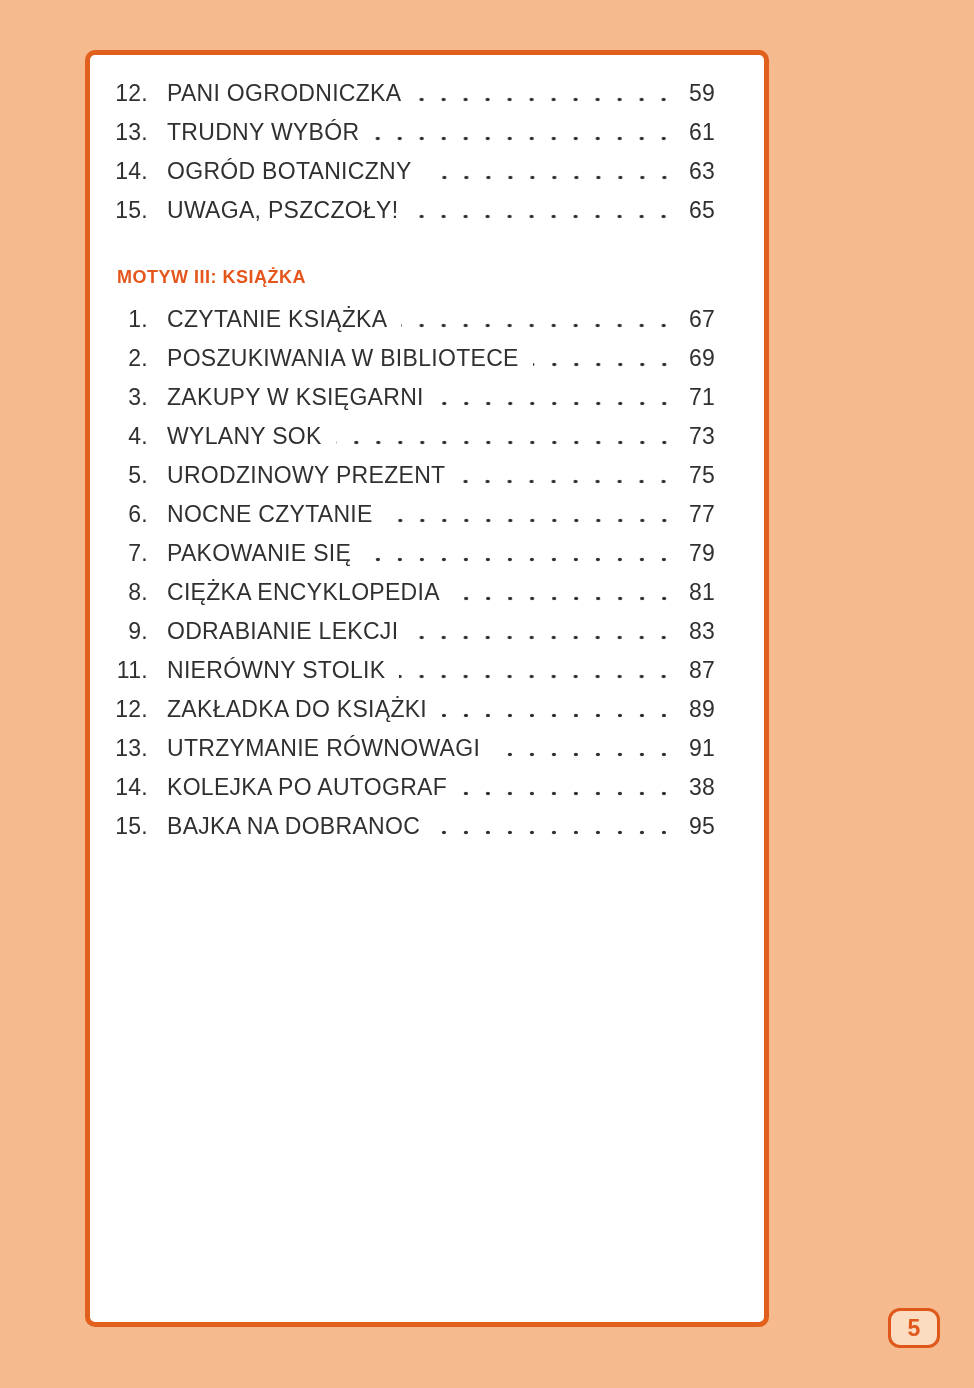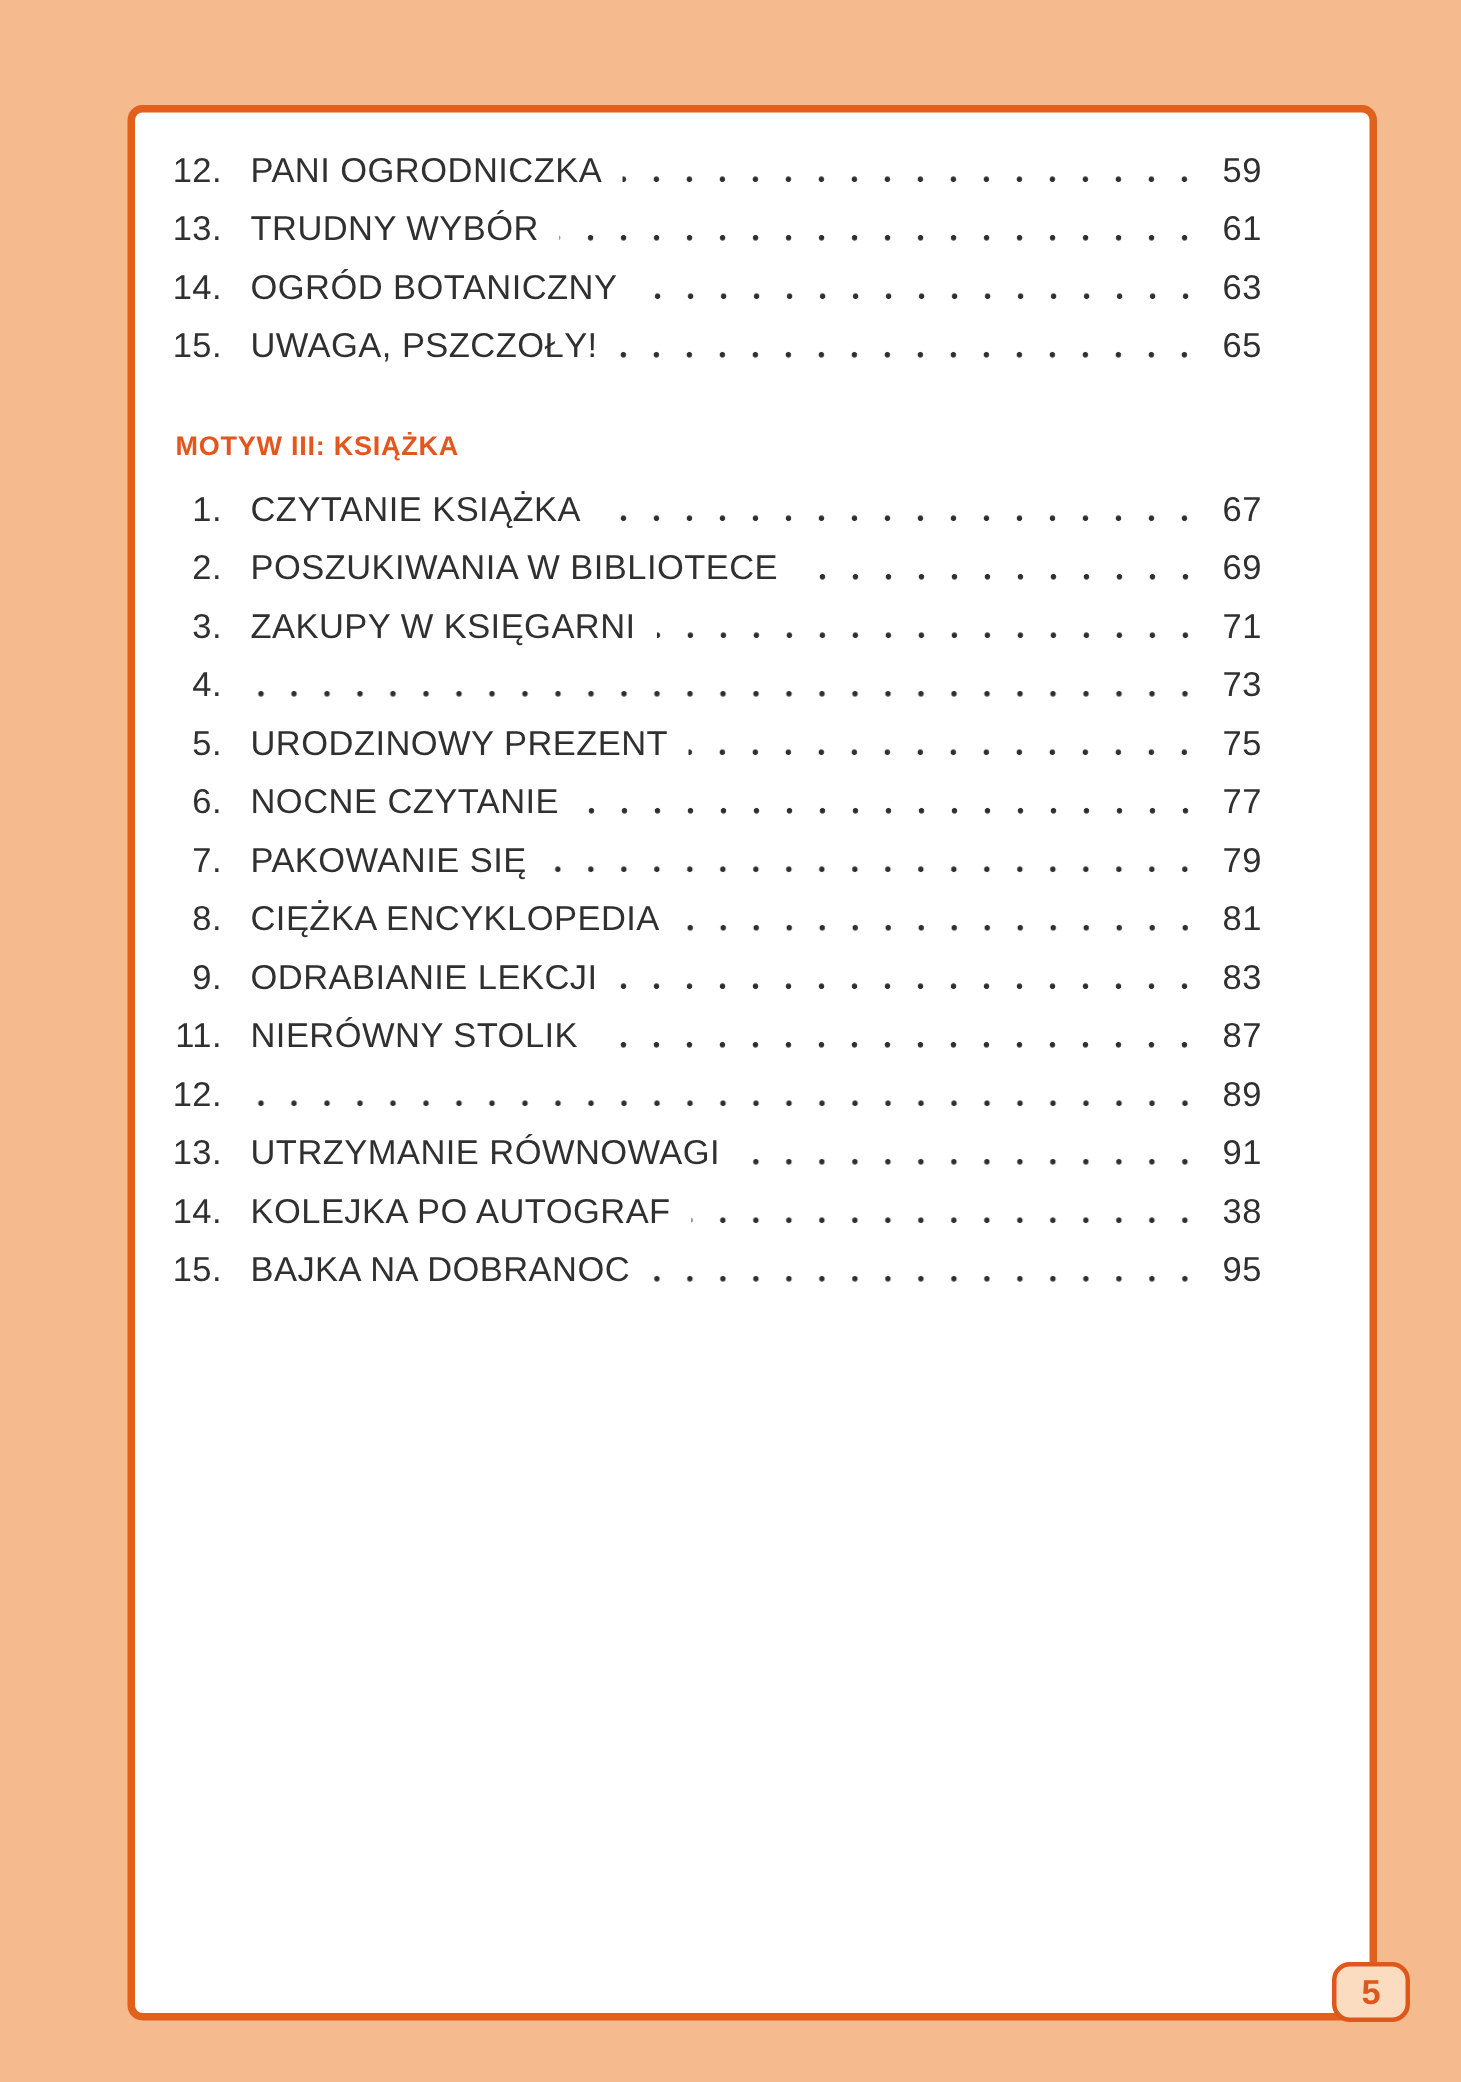--- a/index.html
+++ b/index.html
@@ -10,28 +10,28 @@
     width: 974px;
     height: 1388px;
     background: #f6ba8f;
     position: relative;
     font-family: "Liberation Sans", sans-serif;
     overflow: hidden;
   }
   .content-box {
     position: absolute;
     left: 85px;
-    top: 70px;
-    width: 833px;
+    top: 50px;
+    width: 684px;
     height: 1277px;
     box-sizing: border-box;
     background: #ffffff;
     border: 5px solid #e0601c;
     border-radius: 10px;
-    padding: 19px 66px 0 0;
+    padding: 19px 43px 0 0;
     overflow: hidden;
   }
   .toc-row {
     display: flex;
     align-items: flex-start;
     line-height: 39px;
     font-size: 23px;
     color: #303030;
     letter-spacing: 0.3px;
     white-space: nowrap;
@@ -134,20 +134,21 @@
       <span class="pagenum">69</span>
     </div>
     <div class="toc-row">
       <span class="num">3.</span>
       <span class="title">ZAKUPY W KSIĘGARNI</span>
       <span class="leader"></span>
       <span class="pagenum">71</span>
     </div>
     <div class="toc-row">
       <span class="num">4.</span>
+      <span class="title">WYLANY SOK</span>
       <span class="leader"></span>
       <span class="pagenum">73</span>
     </div>
     <div class="toc-row">
       <span class="num">5.</span>
       <span class="title">URODZINOWY PREZENT</span>
       <span class="leader"></span>
       <span class="pagenum">75</span>
     </div>
     <div class="toc-row">
@@ -175,20 +176,21 @@
       <span class="pagenum">83</span>
     </div>
     <div class="toc-row">
       <span class="num">11.</span>
       <span class="title">NIERÓWNY STOLIK</span>
       <span class="leader"></span>
       <span class="pagenum">87</span>
     </div>
     <div class="toc-row">
       <span class="num">12.</span>
+      <span class="title">ZAKŁADKA DO KSIĄŻKI</span>
       <span class="leader"></span>
       <span class="pagenum">89</span>
     </div>
     <div class="toc-row">
       <span class="num">13.</span>
       <span class="title">UTRZYMANIE RÓWNOWAGI</span>
       <span class="leader"></span>
       <span class="pagenum">91</span>
     </div>
     <div class="toc-row">

